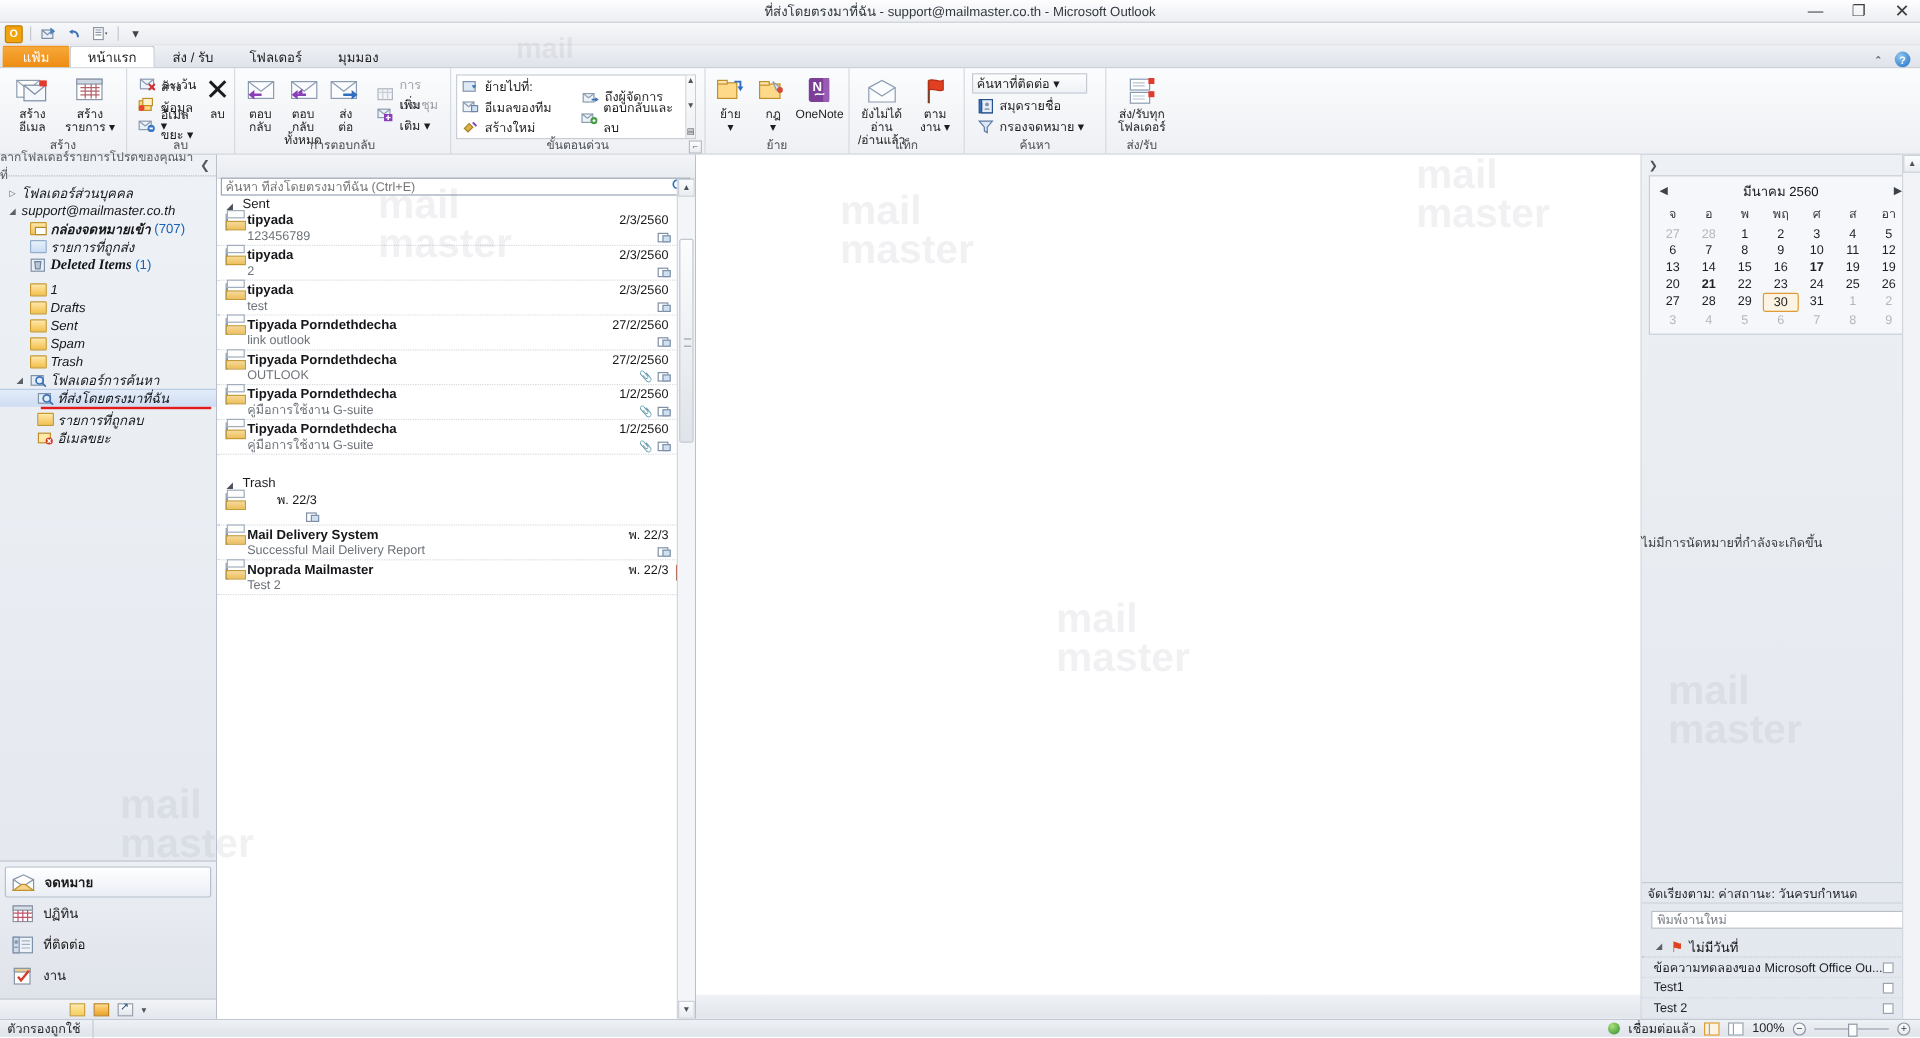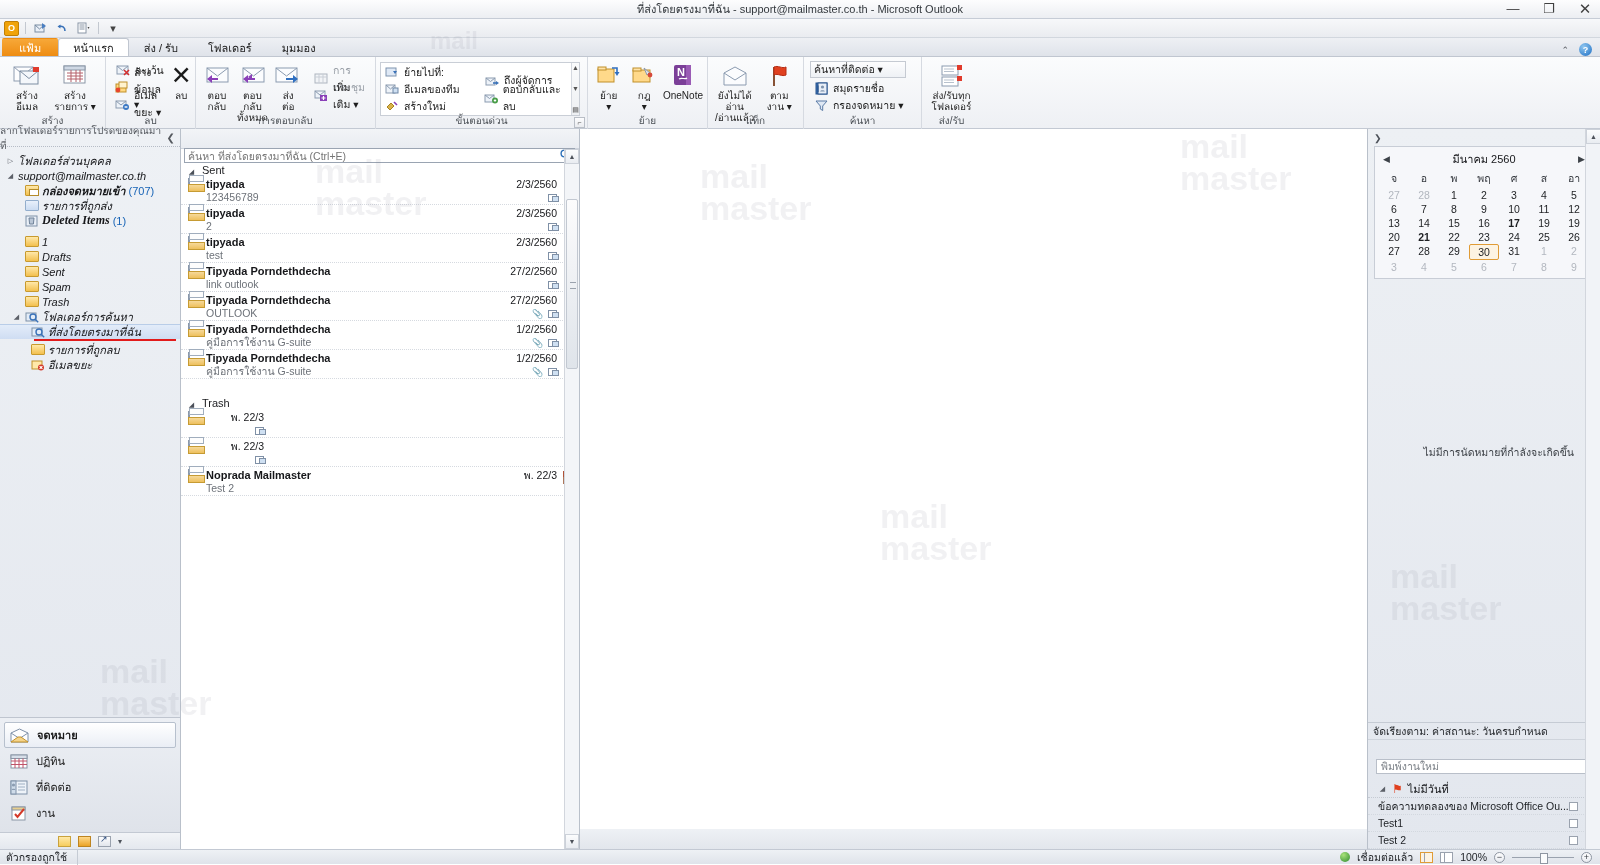--- a/index.html
+++ b/index.html
@@ -157,26 +157,26 @@
   #datenav { background:#f6f7fa; border:1px solid #c8cdd6; margin:0 6px; padding:3px 4px 4px 4px;}
   #dnhdr { display:flex; align-items:center; justify-content:space-between; font-size:11px; color:#16171a; padding:0 4px 2px 4px;}
   #dnhdr .nav { font-size:9px; color:#3d4248; cursor:default; }
   .dgrid { display:grid; grid-template-columns:repeat(7,1fr); text-align:center; font-size:10.5px; }
   .dgrid .dow { color:#34383e; padding-bottom:1px; }
   .dgrid .d { padding:1px 0; color:#1d1f22; }
   .dgrid .d.out { color:#b2b7bf; }
   .dgrid .d.bold { font-weight:bold; }
   .dgrid .d.today { border:1px solid #e09b35; background:#fdf3e2; border-radius:2px;}
   #apptarea { flex:1; position:relative; }
-  #apptmsg { position:absolute; left:0; right:26px; top:165px; text-align:right; font-size:10.5px; color:#3c4046;padding-left:47px;}
+  #apptmsg { position:absolute; left:0; right:26px; top:165px; text-align:left; font-size:10.5px; color:#3c4046;}
   #tasksec { border-top:1px solid #c5cbd4; }
   #tasksort { height:17px; display:flex; align-items:center; font-size:10.5px; color:#24272b; padding-left:5px;
               border-bottom:1px solid #cfd4dc;}
   #tasksort .up { margin-left:auto; font-size:8px; padding-right:8px; color:#4d525a;}
-  #newtask { height:15px; margin:19px 6px 0 8px; background:#fff; border:1px solid #b9bfc9;
+  #newtask { height:15px; margin:6px 6px 0 8px; background:#fff; border:1px solid #b9bfc9;
              display:flex; align-items:center; padding-left:4px; font-size:10.5px; color:#7b8087;}
   .tgrp { height:18px; display:flex; align-items:center; gap:5px; padding-left:10px; font-size:11px; color:#16171a;
           border-bottom:1px dotted #c5cad2; margin-top:6px;}
   .trowitem { height:17px; display:flex; align-items:center; font-size:10.5px; color:#1c1f23;
               padding-left:10px; border-bottom:1px dotted #d3d8df;}
   .trowitem .t { flex:1; white-space:nowrap; overflow:hidden; }
   .chk { width:9px;height:9px;border:1px solid #9aa2ae;background:#fff;margin-right:5px;}
   .tflag { color:#e0401f; font-size:12px; padding-right:6px;}
   #tbscroll { position:absolute; right:0; top:0; bottom:0; width:15px; background:#f1f3f7; border-left:1px solid #d2d6dd;}
   #tbscroll .sbtn { width:15px; }
@@ -904,20 +904,24 @@
           <div class="mdate">พ. 22/3</div>
           <div class="micons">
               <span class="pgic"></span>
             </div>
         </div>
         <div class="mflag">⚑</div>
       </div>
 
       <div class="msg">
         <div class="msgic"><span class="menv"></span></div>
+        <div class="msgtxt">
+          <div class="mfrom">Mail Delivery System</div>
+          <div class="msub">Successful Mail Delivery Report</div>
+        </div>
         <div class="mright">
           <div class="mdate">พ. 22/3</div>
           <div class="micons">
               <span class="pgic"></span>
             </div>
         </div>
         <div class="mflag">⚑</div>
       </div>
 
       <div class="msg">

